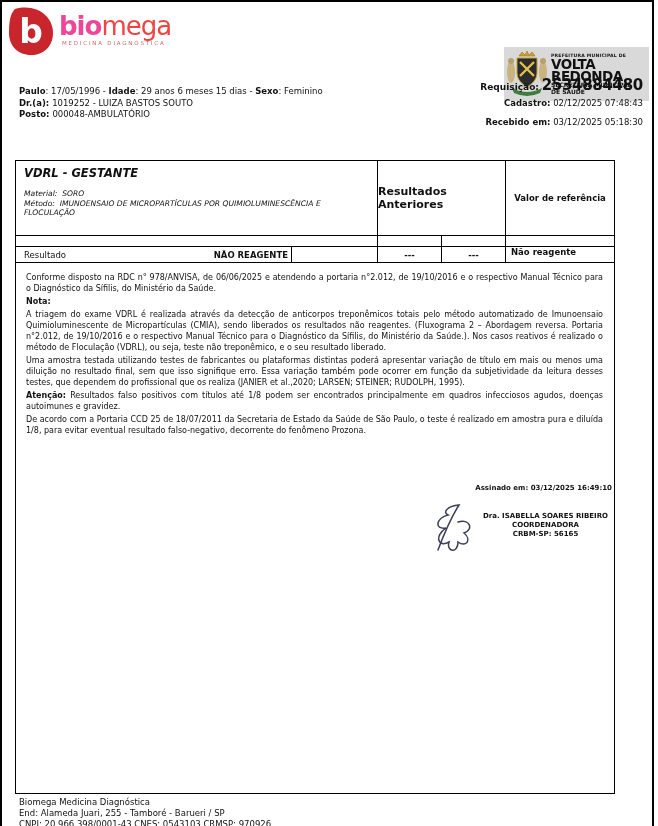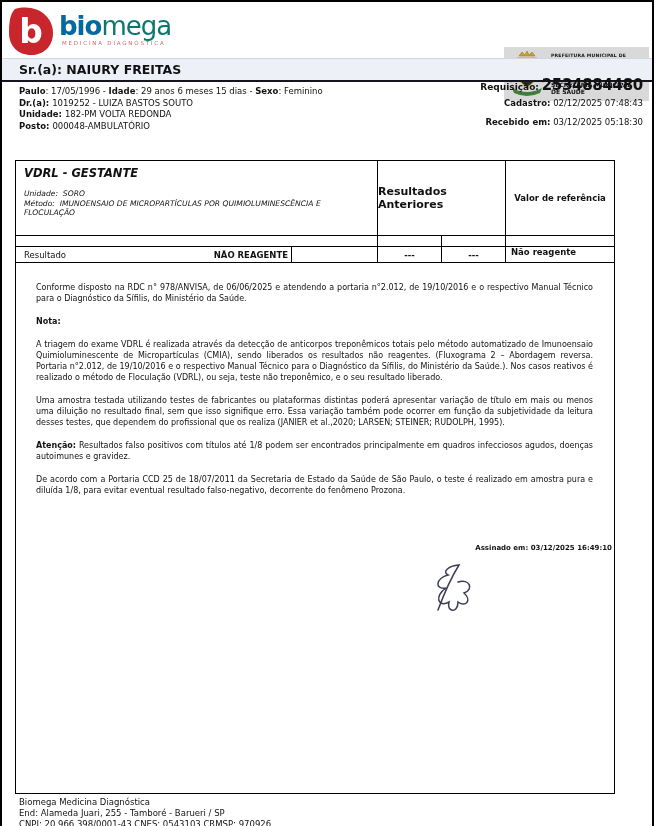--- a/index.html
+++ b/index.html
@@ -6,22 +6,22 @@
                background:#fff; font-family:"DejaVu Sans", sans-serif; color:#111; }
   .page { position:absolute; top:0; left:0; width:654px; height:826px;
           border-top:2px solid #000; border-left:2px solid #000; border-right:2px solid #000;
           box-sizing:border-box; background:#fff; }
 
   
   .header { position:relative; height:56px; }
   .logo { position:absolute; left:6px; top:4px; display:flex; align-items:flex-start; }
   .logo-text { margin-left:5px; padding-top:7px; }
   .brand { font-size:26px; line-height:26px; letter-spacing:-1px; }
-  .brand-bold { font-weight:bold; color:#0369a1; }
-  .brand-light { color:#0f766e; }
+  .brand-bold { font-weight:bold; color:#ec4899; }
+  .brand-light { color:#ef4444; }
   .tagline { font-size:5.5px; color:#c9696e; letter-spacing:1.8px; margin-top:1px; padding-left:3px; }
 
   .muni-box { position:absolute; right:3px; top:1px; width:145px; height:54px;
               background:#d9d9d9; display:flex; align-items:center; padding:16px 2px; box-sizing:border-box;margin-top:44px; }
   .muni-text { margin-left:3px; color:#111; }
   .muni-pre  { font-size:4.6px; font-weight:bold; letter-spacing:.2px; }
   .muni-name { font-size:13.5px; font-weight:bold; line-height:12px; letter-spacing:-.5px; }
   .muni-sub  { font-size:6px; font-weight:bold; line-height:6.5px; }
 
   
@@ -58,21 +58,21 @@
               font-size:8.5px; align-items:flex-start; }
   .r-labelval { width:276px; border-right:1px solid #000; box-sizing:border-box; height:100%;
                 display:flex; justify-content:space-between; align-items:center; padding:0 3px 0 8px; }
   .r-value { font-weight:bold; }
   .r-spacer { width:86px; border-right:1px solid #000; box-sizing:border-box; height:100%; }
   .r-p { width:64px; border-right:1px solid #000; box-sizing:border-box; height:100%;
          display:flex; align-items:center; justify-content:center; font-weight:bold; }
   .r-ref { flex:1; padding-left:5px; font-weight:bold; }
 
   .notes { padding:7px 9px 0 8px; font-size:8px; line-height:11px; text-align:justify; }
-  .notes p { margin:12px; }
+  .notes p { margin:2px; }
   .signed { text-align:right; font-size:7px; font-weight:bold; padding:4px 2px 0 0;margin-top:44px; }
 
   .sig-row { position:relative; height:80px; }
   .sig-scribble { position:absolute; left:406px; top:8px; }
   .doctor { position:absolute; right:6px; top:20px; text-align:center;
             font-size:7px; font-weight:bold; line-height:9px; }
 
   
   .footer { position:absolute; top:795px; left:17px; font-size:8.5px; line-height:11px; }
 </style>
@@ -107,28 +107,24 @@
       <div class="muni-text">
         <div class="muni-pre">PREFEITURA MUNICIPAL DE</div>
         <div class="muni-name">VOLTA</div>
         <div class="muni-name">REDONDA</div>
         <div class="muni-sub">SECRETARIA MUNICIPAL</div>
         <div class="muni-sub">DE SAÚDE</div>
       </div>
     </div>
   </div>
 
-  <div class="patient-bar">
-    <span>Sr.(a):</span>&nbsp;<span>NAIURY FREITAS</span>
-  </div>
 
   <div class="info">
     <div><span style="font-weight: bold;">Paulo</span><span>: 17/05/1996 - </span><span style="font-weight: bold;">Idade</span><span>: 29 anos 6 meses 15 dias  - </span><span style="font-weight: bold;">Sexo</span><span>: Feminino</span></div>
     <div><span style="font-weight: bold;">Dr.(a): </span><span>1019252 - LUIZA BASTOS SOUTO</span></div>
-    <div><span style="font-weight: bold;">Unidade: </span><span>182-PM VOLTA REDONDA</span></div>
     <div><span style="font-weight: bold;">Posto: </span><span>000048-AMBULATÓRIO</span></div>
   </div>
 
   <div class="reg">
     <div class="reg-req">
       <span class="req-label">Requisição:</span>
       <span class="req-value">2534884480</span>
     </div>
     <div class="reg-line">
       <span class="lbl">Cadastro:</span>
@@ -139,21 +135,21 @@
       <span>03/12/2025 05:18:30</span>
     </div>
   </div>
 
   <div class="report-box">
 
     <div class="t-header">
       <div class="t-c1">
         <div class="test-name">VDRL - GESTANTE</div>
         <div class="test-meta">
-          <div><span>Unidade:</span>&nbsp; <span>SORO</span></div>
+          <div><span>Material:</span>&nbsp; <span>SORO</span></div>
           <div><span>Método:</span>&nbsp; <span>IMUNOENSAIO DE MICROPARTÍCULAS POR QUIMIOLUMINESCÊNCIA E FLOCULAÇÃO</span></div>
         </div>
       </div>
       <div class="t-prev">Resultados Anteriores</div>
       <div class="t-ref">Valor de referência</div>
     </div>
 
     <div class="t-sub">
       <div class="s1"></div>
       <div class="s2"></div>
@@ -183,20 +179,25 @@
 
     <div class="signed">
       <span>Assinado em:</span>
       <span>03/12/2025 16:49:10</span>
     </div>
 
     <div class="sig-row">
       <svg class="sig-scribble" width="60" height="58" viewBox="0 0 60 58">
         <path d="M16 50 C 22 34 30 16 37 5 C 26 6 20 12 26 15 C 14 18 12 30 24 28 C 12 36 16 48 27 42 C 24 52 36 54 36 42 C 44 48 50 40 42 33 C 52 30 48 18 36 22" fill="none" stroke="#3c3c55" stroke-width="1.5" stroke-linecap="round"></path>
       </svg>
+      <div class="doctor">
+        <div>Dra. ISABELLA SOARES RIBEIRO</div>
+        <div>COORDENADORA</div>
+        <div>CRBM-SP: 56165</div>
+      </div>
     </div>
 
   </div>
 
   <div class="footer">
     <div>Biomega Medicina Diagnóstica</div>
     <div>End: Alameda Juari, 255 - Tamboré - Barueri / SP</div>
     <div>CNPJ: 20.966.398/0001-43 CNES: 0543103 CRMSP: 970926</div>
   </div>
 

